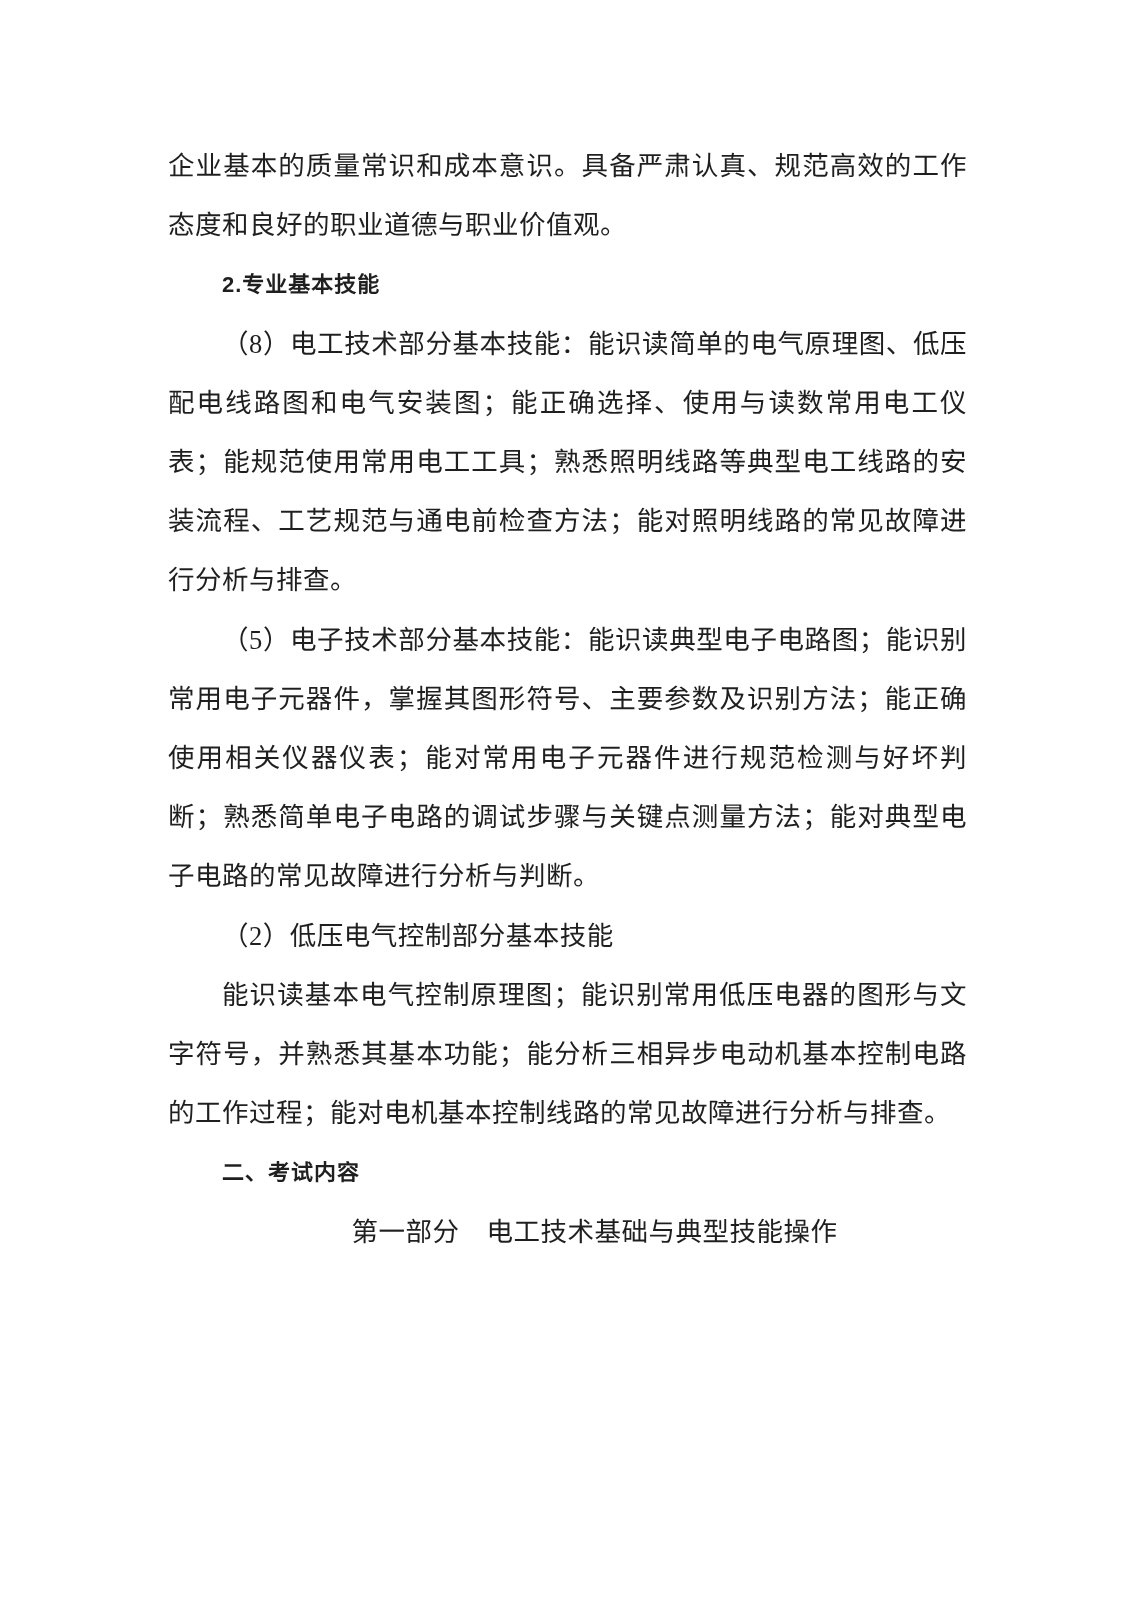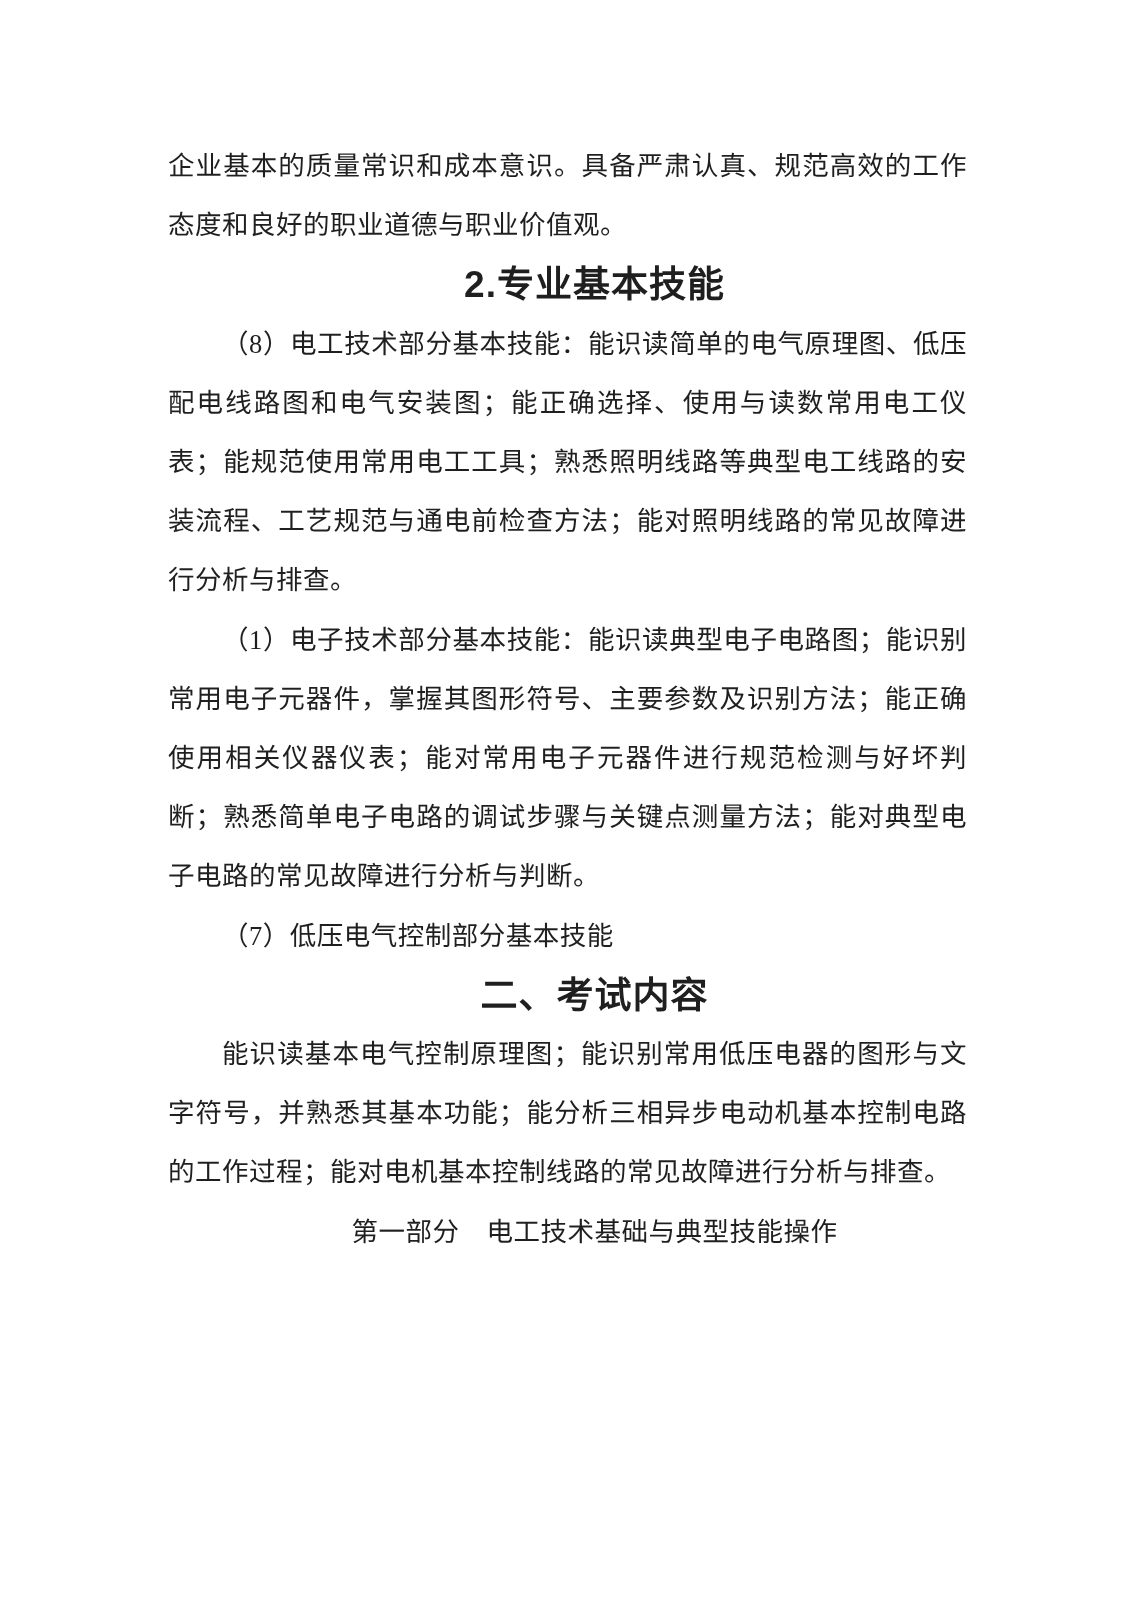--- a/index.html
+++ b/index.html
@@ -30,35 +30,35 @@
     text-align: justify;
     text-indent: 54px;
     letter-spacing: 0.5px;
   }
   .para.no-indent {
     text-indent: 0;
   }
   .para.heading {
     font-family: "Liberation Sans", "DejaVu Sans", sans-serif;
     font-weight: bold;
-    font-size: 37px;
+    font-size: 22px;
     letter-spacing: 1px;
-    text-align: center;
+    text-align: left;
   }
   .para.part-title {
     text-align: center;
   }
 </style>
 </head>
 <body>
 
 <div class="page">
   <div class="text-block">
     <p class="para no-indent">企业基本的质量常识和成本意识。具备严肃认真、规范高效的工作态度和良好的职业道德与职业价值观。</p>
     <p class="para heading">2.专业基本技能</p>
     <p class="para">（8）电工技术部分基本技能：能识读简单的电气原理图、低压配电线路图和电气安装图；能正确选择、使用与读数常用电工仪表；能规范使用常用电工工具；熟悉照明线路等典型电工线路的安装流程、工艺规范与通电前检查方法；能对照明线路的常见故障进行分析与排查。</p>
-    <p class="para">（1）电子技术部分基本技能：能识读典型电子电路图；能识别常用电子元器件，掌握其图形符号、主要参数及识别方法；能正确使用相关仪器仪表；能对常用电子元器件进行规范检测与好坏判断；熟悉简单电子电路的调试步骤与关键点测量方法；能对典型电子电路的常见故障进行分析与判断。</p>
-    <p class="para">（7）低压电气控制部分基本技能</p>
+    <p class="para">（5）电子技术部分基本技能：能识读典型电子电路图；能识别常用电子元器件，掌握其图形符号、主要参数及识别方法；能正确使用相关仪器仪表；能对常用电子元器件进行规范检测与好坏判断；熟悉简单电子电路的调试步骤与关键点测量方法；能对典型电子电路的常见故障进行分析与判断。</p>
+    <p class="para">（2）低压电气控制部分基本技能</p>
+    <p class="para">能识读基本电气控制原理图；能识别常用低压电器的图形与文字符号，并熟悉其基本功能；能分析三相异步电动机基本控制电路的工作过程；能对电机基本控制线路的常见故障进行分析与排查。</p>
     <p class="para heading">二、考试内容</p>
-    <p class="para">能识读基本电气控制原理图；能识别常用低压电器的图形与文字符号，并熟悉其基本功能；能分析三相异步电动机基本控制电路的工作过程；能对电机基本控制线路的常见故障进行分析与排查。</p>
     <p class="para part-title">第一部分　电工技术基础与典型技能操作</p>
   </div>
 </div>
 
 </body></html>

